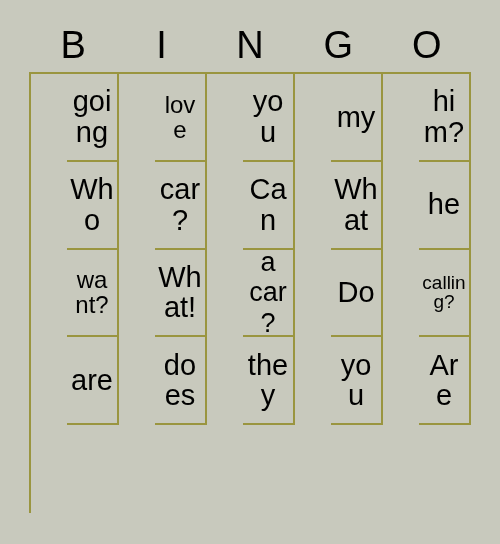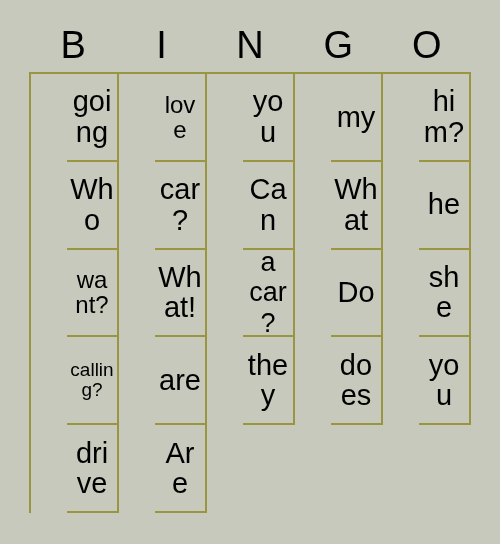--- a/index.html
+++ b/index.html
@@ -138,38 +138,32 @@
         <span class="cell-text sz-lg">What!</span>
       </div>
       <div class="cell">
         <span class="cell-text sz-two">a
 car?</span>
       </div>
       <div class="cell">
         <span class="cell-text sz-xl">Do</span>
       </div>
       <div class="cell">
-        <span class="cell-text sz-xl">she</span>
-      </div>
-      <div class="cell">
         <span class="cell-text sz-sm">calling?</span>
       </div>
       <div class="cell">
         <span class="cell-text sz-xl">are</span>
       </div>
       <div class="cell">
+        <span class="cell-text sz-xl">does</span>
+      </div>
+      <div class="cell">
         <span class="cell-text sz-xl">they</span>
       </div>
       <div class="cell">
-        <span class="cell-text sz-xl">does</span>
-      </div>
-      <div class="cell">
         <span class="cell-text sz-xl">you</span>
-      </div>
-      <div class="cell">
-        <span class="cell-text sz-lg">drive</span>
       </div>
       <div class="cell">
         <span class="cell-text sz-xl">Are</span>
       </div>
     </div>
 
 </div>
 
 </body></html>

